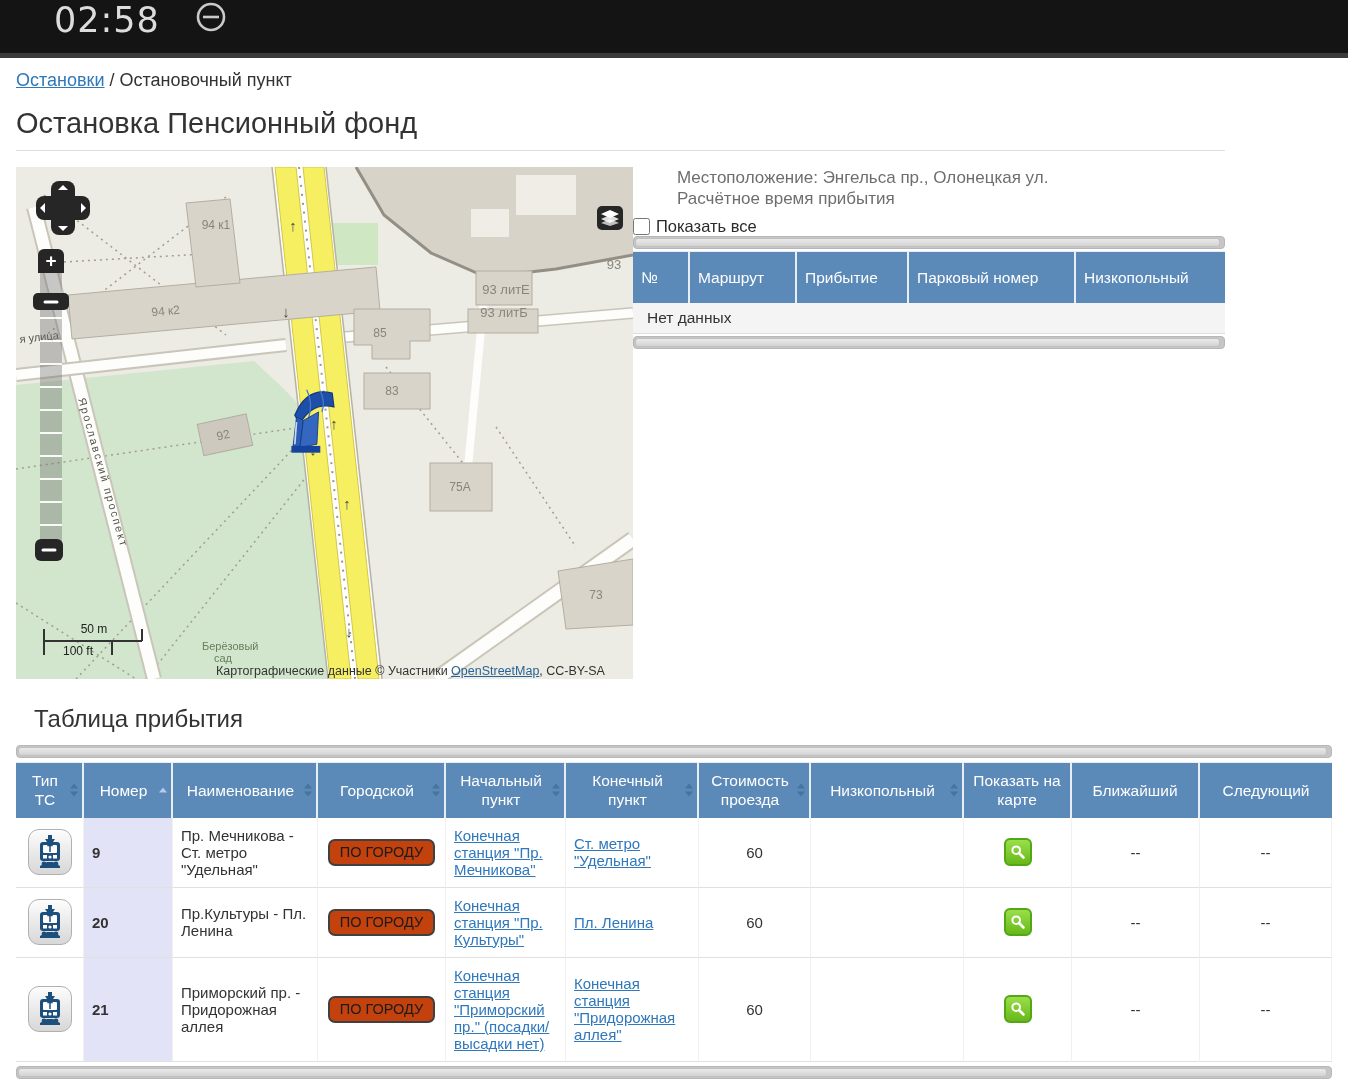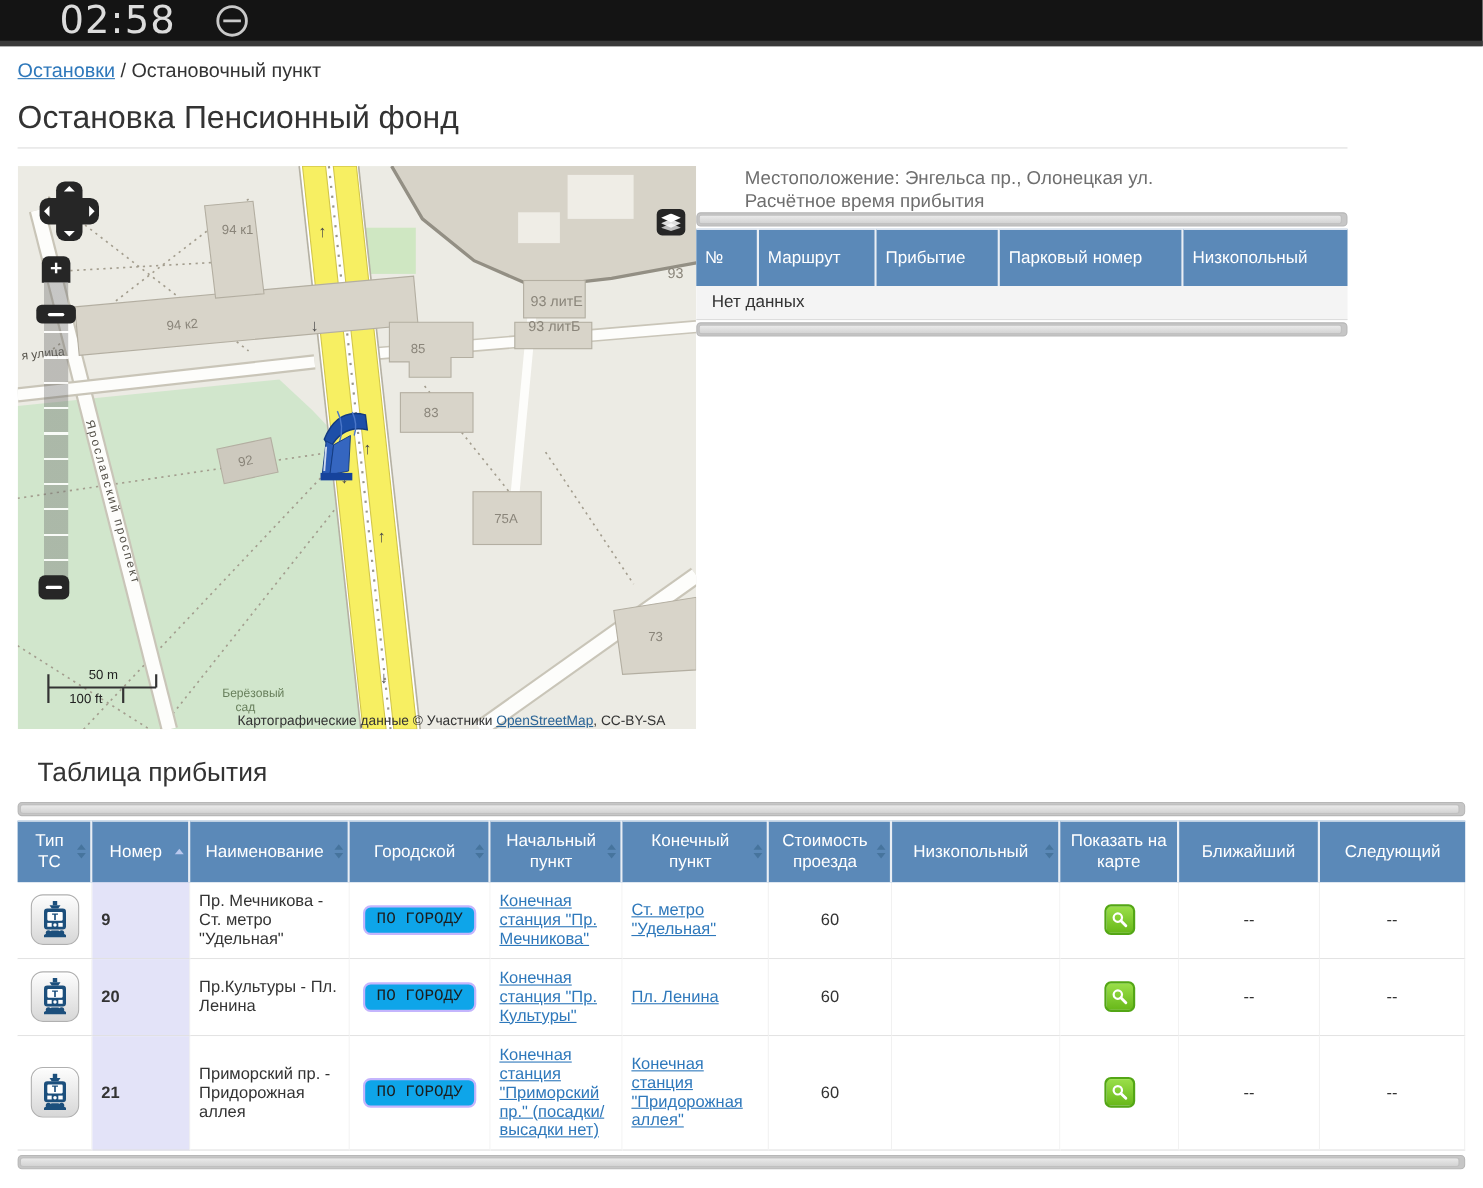--- a/index.html
+++ b/index.html
@@ -1,21 +1,21 @@
 <!DOCTYPE html>
 <html><head>
 <meta charset="utf-8">
 <style>
   * { margin:0; padding:0; box-sizing:border-box; }
   html,body { background:#fff; font-family:"Liberation Sans", sans-serif; color:#333; }
   body { width:1348px; }
 
   
-  .statusbar { height:42px; background:#141414; border-bottom:5px solid #3a3a3a;
-               display:flex; align-items:center; }
+  .statusbar { height:58px; background:#141414; border-bottom:5px solid #3a3a3a;
+               display:flex; align-items:flex-start; }
   .statusbar .time { margin-left:54px; font-size:35px; color:#dcdcdc; letter-spacing:1px;
                      font-family:"DejaVu Sans", sans-serif; }
   .statusbar .dnd { margin-left:34px; display:flex; }
 
   
   .content { padding:0 16px; }
   .breadcrumb { margin-top:12px; font-size:18px; color:#333; }
   .breadcrumb a { color:#2e78bb; }
   h1.page-title { margin:16px 0 10px; font-size:29px; font-weight:400; color:#333; }
   .title-rule { border:none; border-top:1px solid #ddd; width:1209px; margin-bottom:16px; }
@@ -87,23 +87,23 @@
   .sort b.d { border-top:5px solid #46749d; border-bottom:none; }
   .sort.asc b.u { border-bottom-color:#b9c8ee; margin-bottom:0; }
 
   table.routes td { border-bottom:1px solid #e0e0e0; border-right:1px solid #f1f1f1;
                     font-size:15px; color:#333; padding:9px 8px; vertical-align:middle; background:#fff; }
   td.c-type { text-align:center; }
   td.c-num  { background:#e3e3f8 !important; font-size:21px; font-weight:bold; padding-left:18px; }
   td.c-city { text-align:center; }
   td.c-fare, td.c-near, td.c-next, td.c-map { text-align:center; }
   td a { color:#2e78bb; text-decoration:underline; }
-  .badge { display:inline-block; border:2px solid #c4b5fd; border-radius:7px; padding:3px 10px 4px;
-           font-family:Liberation Mono, monospace; font-size:14.5px; color:#1c1c1c;
-           background:#0ea5e9; white-space:nowrap; }
+  .badge { display:inline-block; border:2px solid #404040; border-radius:7px; padding:3px 10px 4px;
+           font-family:Liberation Sans, sans-serif; font-size:14.5px; color:#1c1c1c;
+           background:#c2410c; white-space:nowrap; }
   .tram-btn { display:inline-flex; width:44px; height:46px; border:1px solid #b0b0b0; border-radius:11px;
               background:linear-gradient(#fdfdfd,#d7d7d7); align-items:center; justify-content:center;
               box-shadow:inset 0 1px 0 #fff; }
   .map-btn { width:28px; height:28px; border:2px solid #53a615; border-radius:6px;
              background:linear-gradient(#9adf49,#68b81a); display:inline-flex;
              align-items:center; justify-content:center; cursor:pointer; }
 
   .routes-track { margin:4px 0; }
 </style>
 </head>
@@ -256,20 +256,24 @@
           <text x="52" y="16" font-size="12" fill="#222" text-anchor="middle">50 m</text>
           <text x="36" y="38" font-size="12" fill="#222" text-anchor="middle">100 ft</text>
         </svg>
       </div>
       <div class="map-attr"><span>Картографические данные © Участники </span><a href="#">OpenStreetMap</a><span>, CC-BY-SA</span></div>
     </div>
 
     <div class="info-panel">
       <div class="info-line">Местоположение: Энгельса пр., Олонецкая ул.</div>
       <div class="info-line">Расчётное время прибытия</div>
+      <label class="showall">
+        <input type="checkbox" style="">
+        <span>Показать все</span>
+      </label>
       <div class="scroll-track">
           <div class="scroll-thumb"></div>
         </div>
       <table class="grid arrivals">
         <colgroup>
             <col style="width:57px">
             <col style="width:107px">
             <col style="width:112px">
             <col style="width:167px">
             <col style="width:149px">

